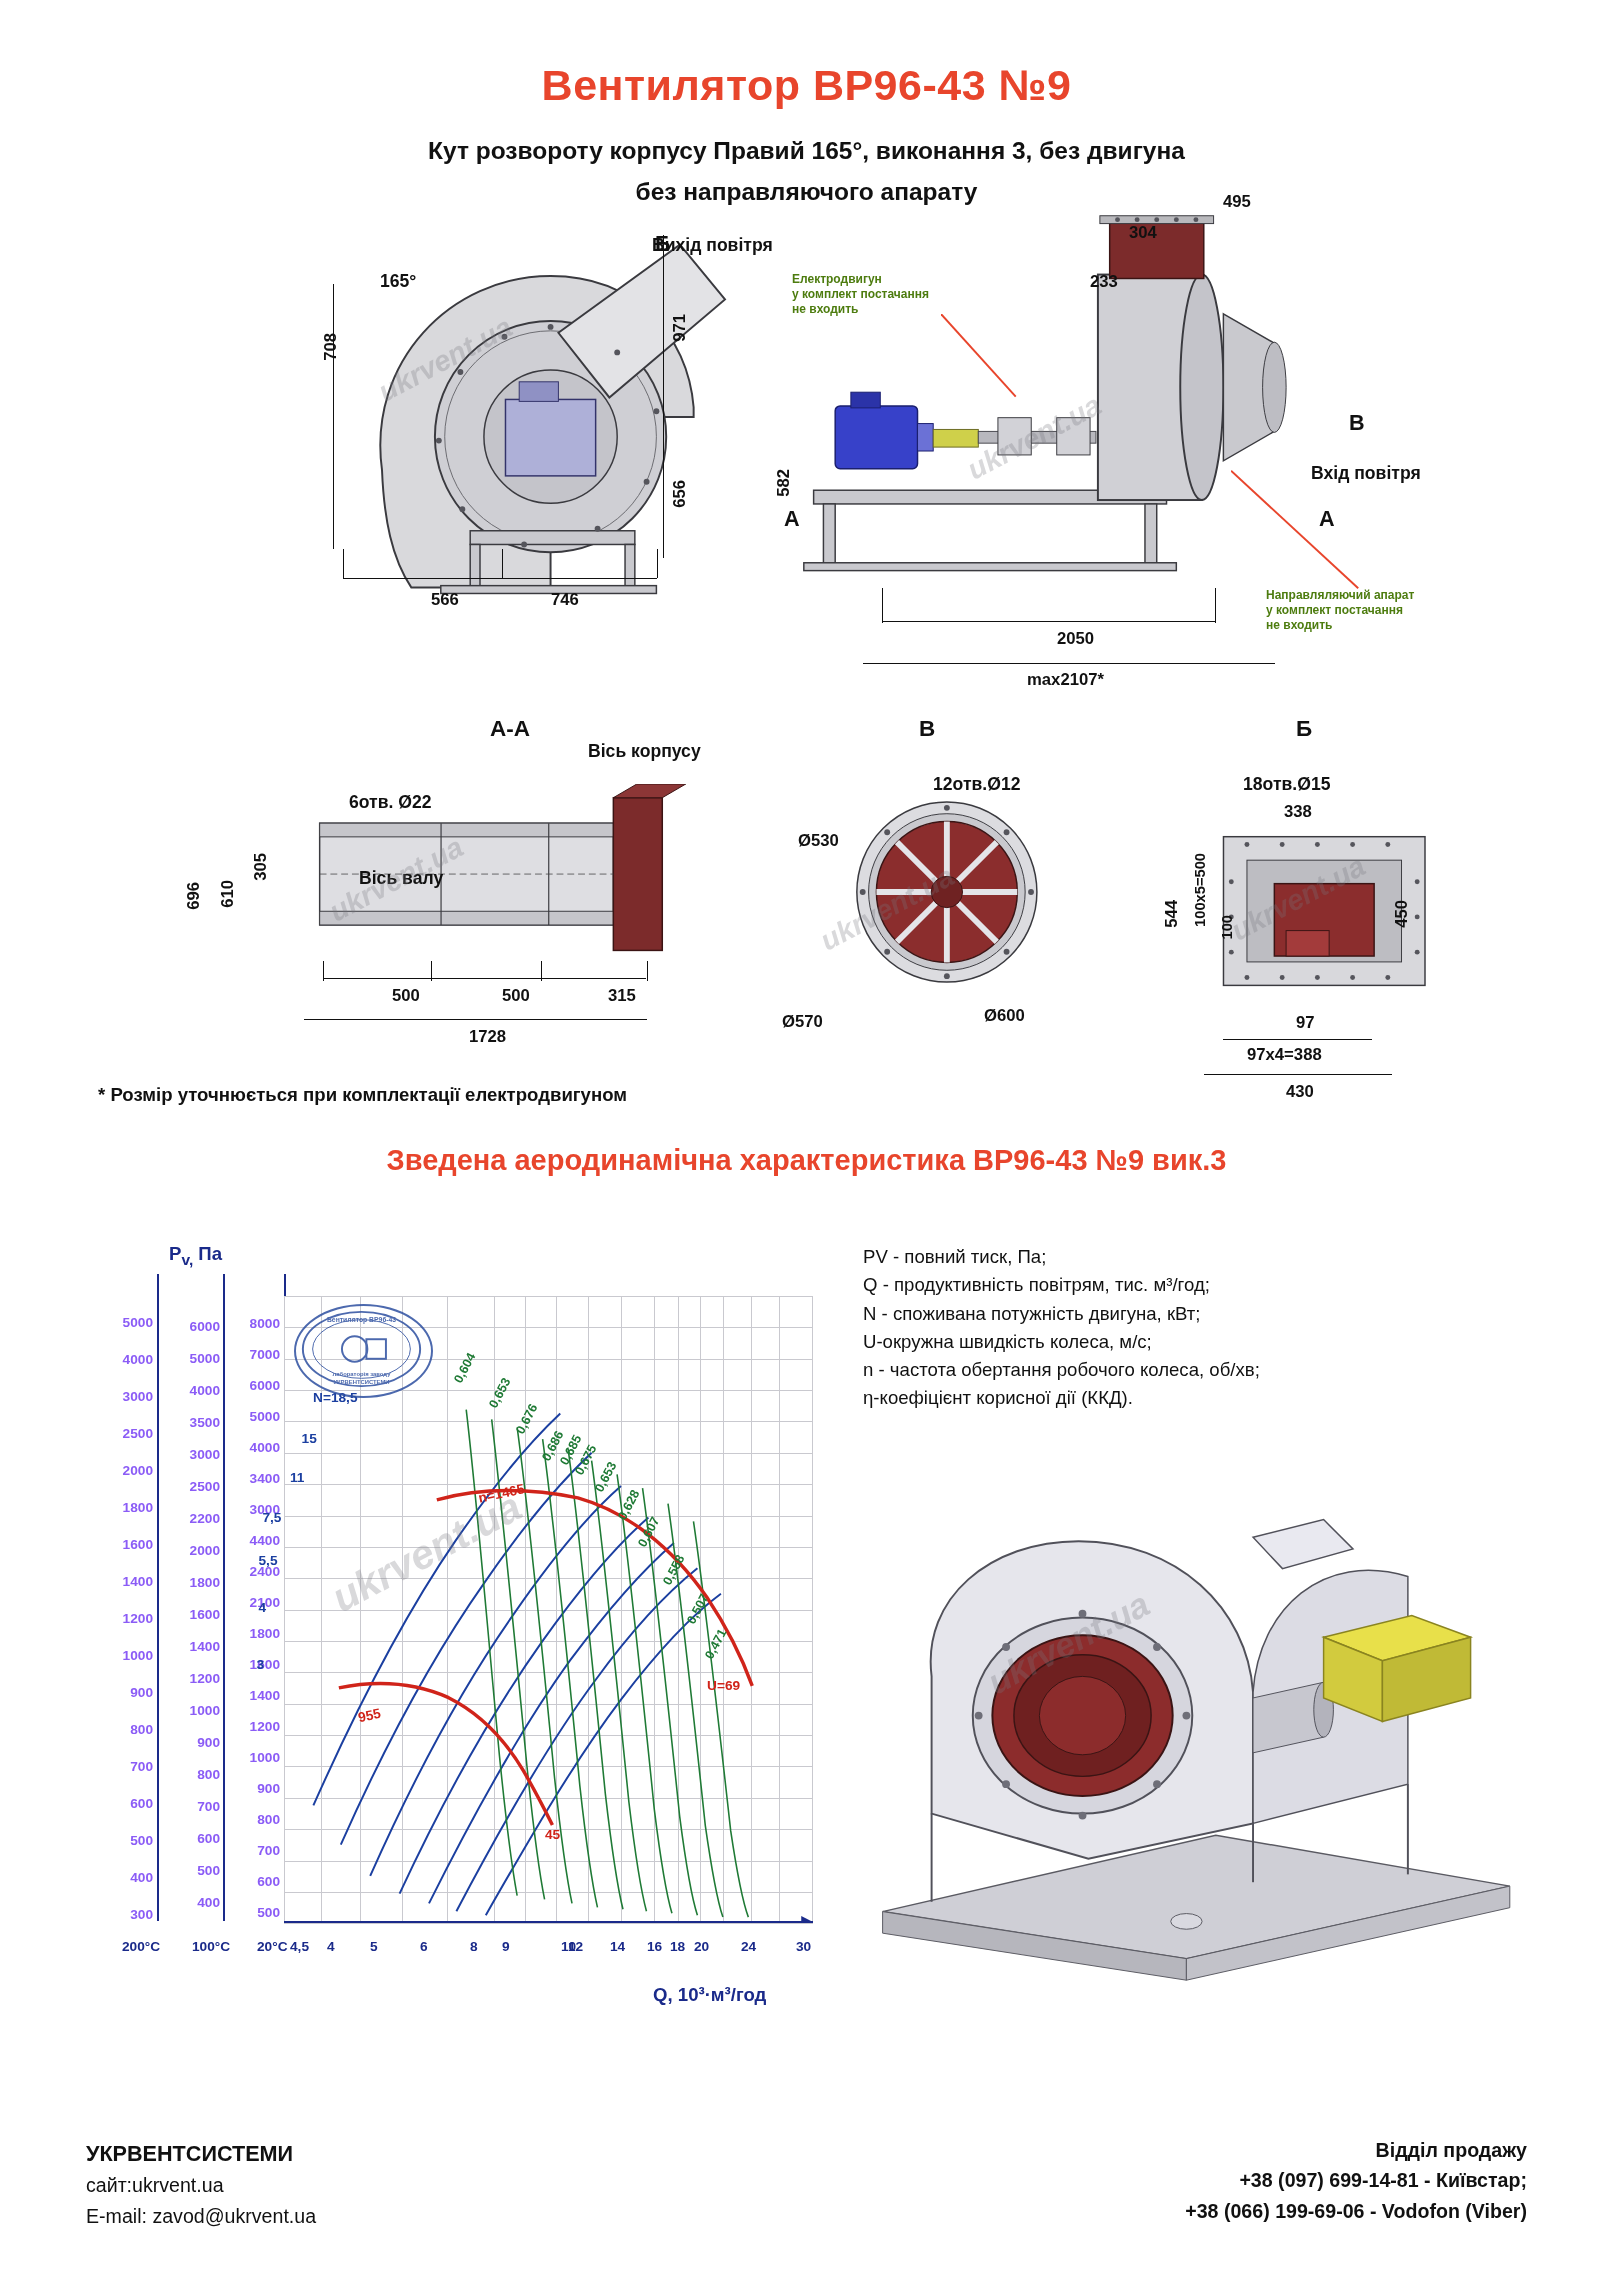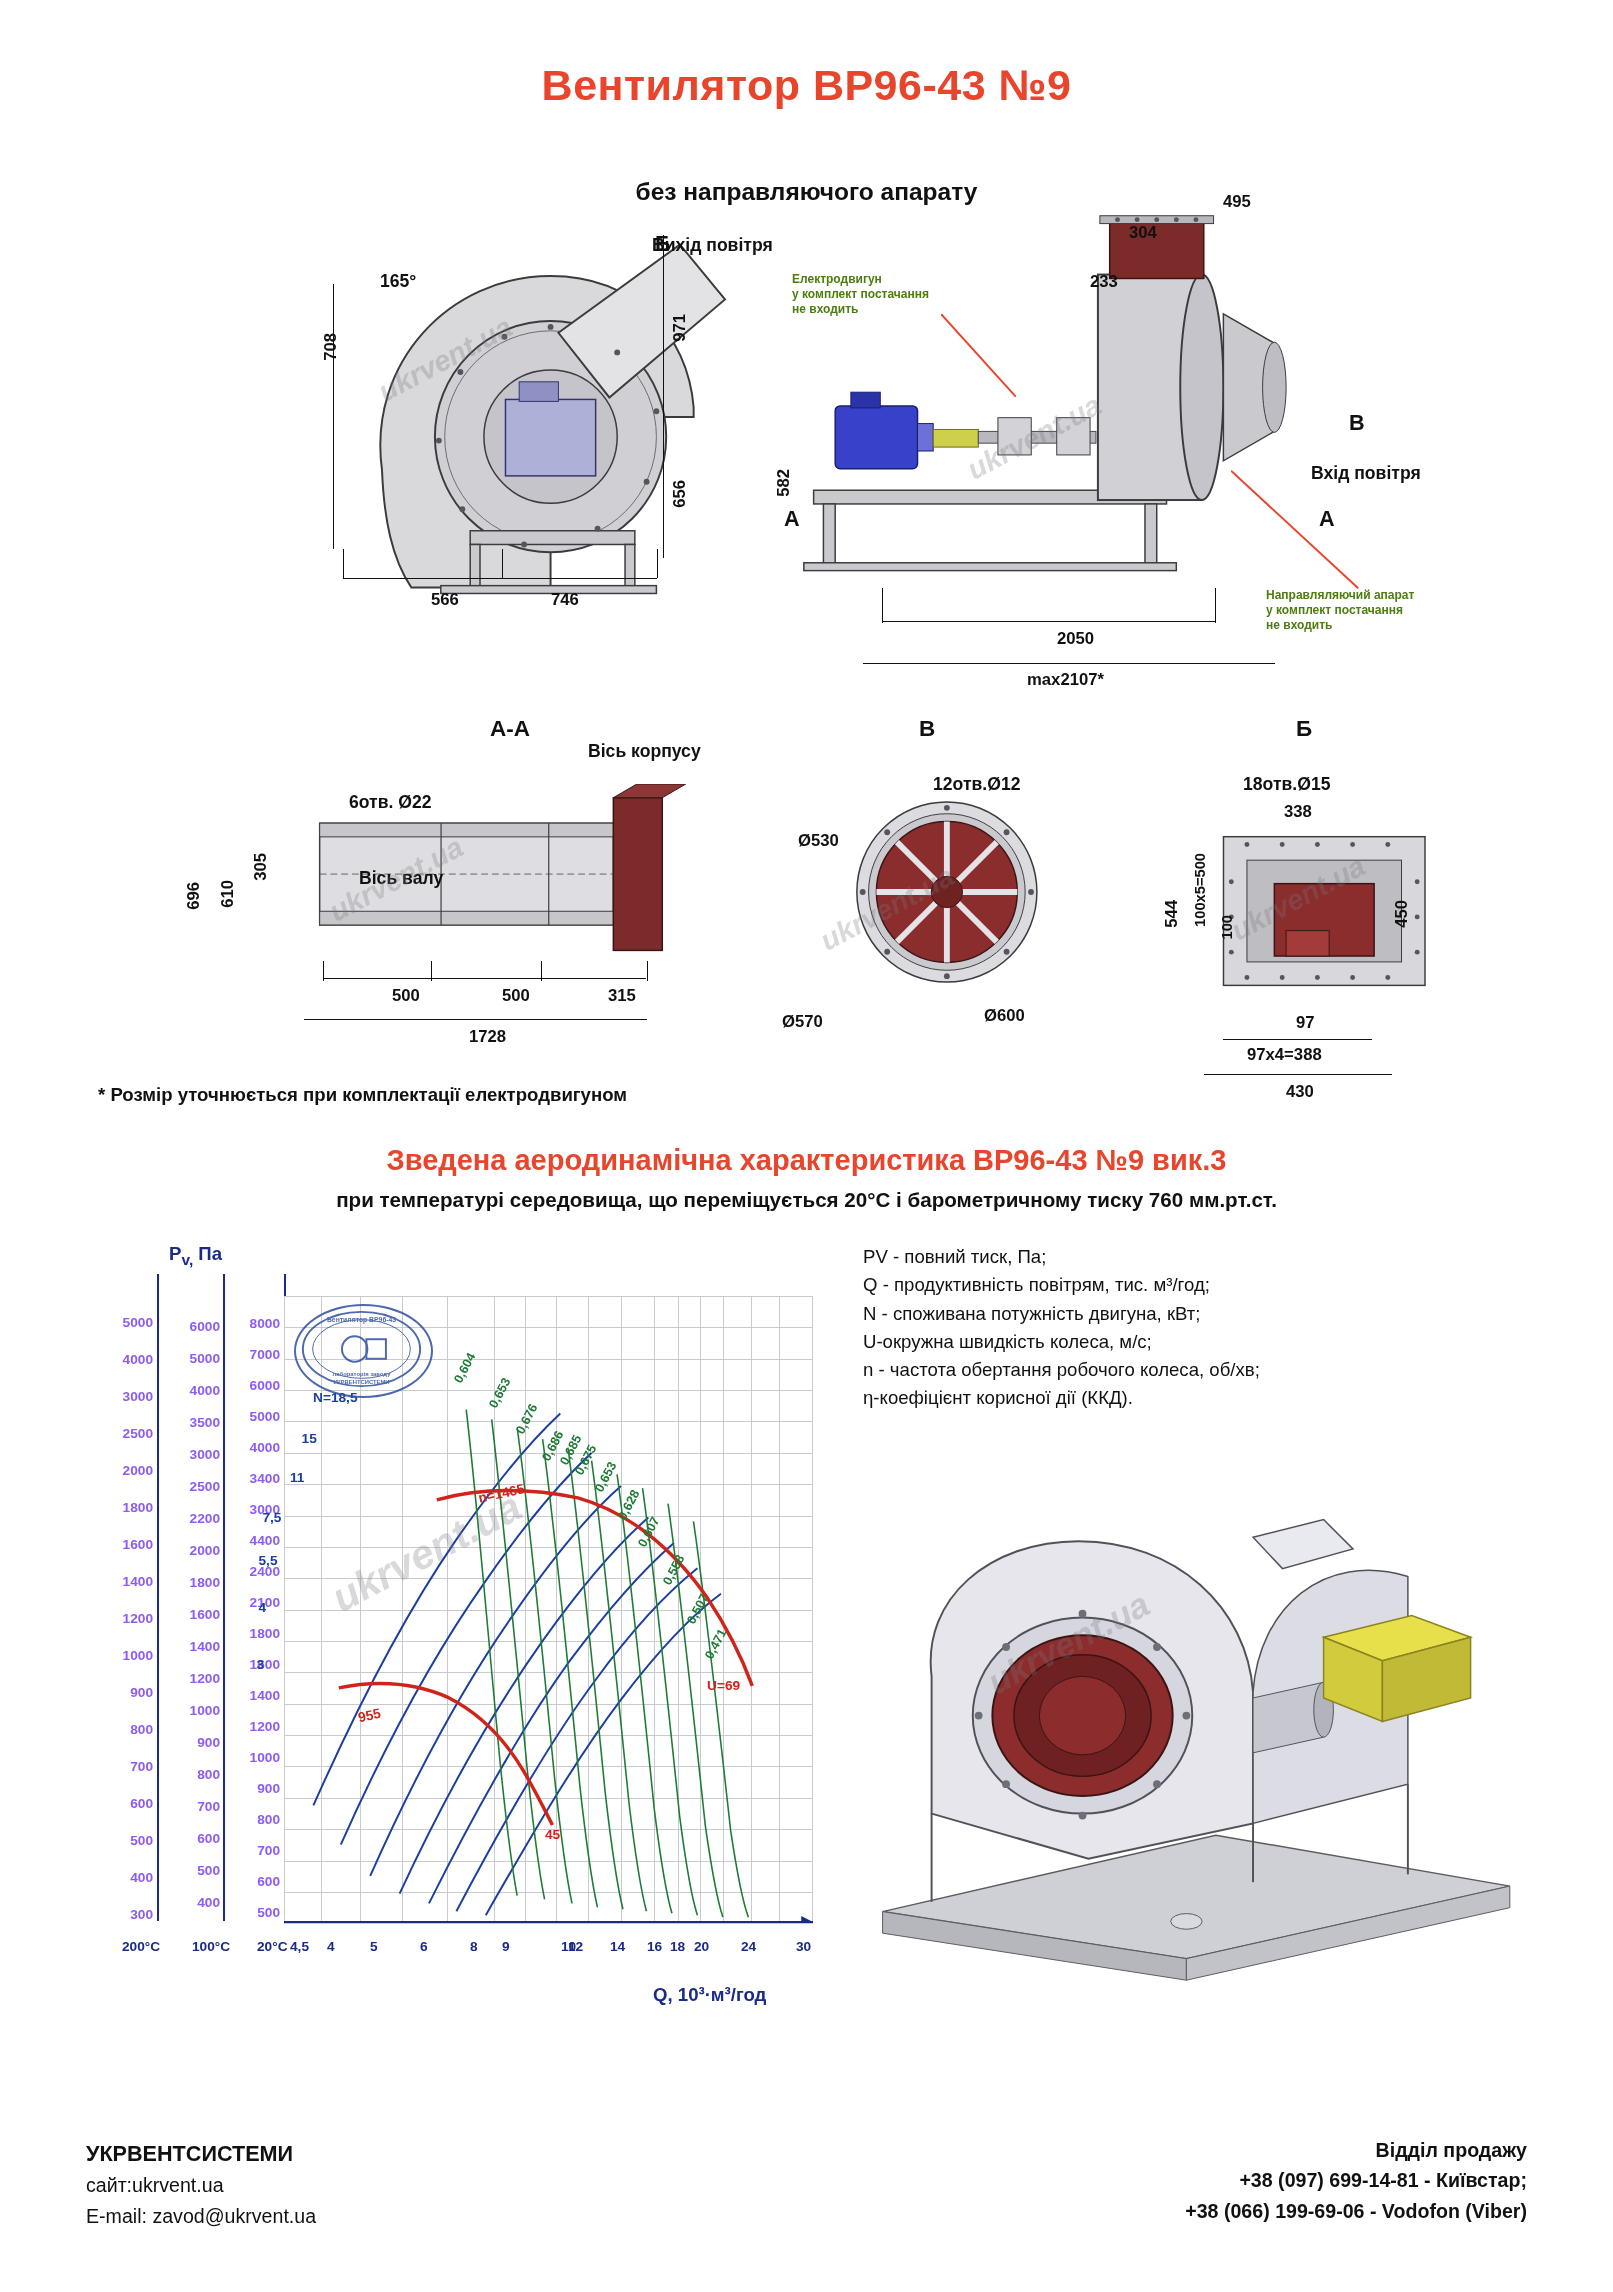--- a/index.html
+++ b/index.html
@@ -93,20 +93,21 @@
   .footer-right .hdr{font-weight:bold;}
 
   .note-star{position:absolute;left:98px;top:1084px;font-size:18.6px;font-weight:bold;color:#111;}
 </style>
 </head>
 <body>
 
 <div class="page">
 
   <div class="title-main">Вентилятор  ВР96-43 №9</div>
+  <div class="title-sub1">Кут розвороту корпусу Правий 165°, виконання 3, без двигуна</div>
   <div class="title-sub2">без направляючого апарату</div>
 
   <div>
 
     <svg class="abs" style="left:323px;top:225px;" width="412" height="392" viewBox="0 0 420 400">
       <path d="M60 250 C45 140 130 52 232 52 C318 52 372 112 378 186 L378 196 L300 196
                C296 150 266 122 224 122 C172 122 134 162 134 216 C134 272 176 312 232 312
                L232 370 L90 370 C70 340 62 300 60 250 Z" fill="#d9d9dc" stroke="#3a3a3f" stroke-width="2"></path>
       <circle cx="232" cy="216" r="118" fill="#cfcfd4" stroke="#3a3a3f" stroke-width="2"></circle>
       <circle cx="232" cy="216" r="108" fill="none" stroke="#6a6a70" stroke-width="1"></circle>
@@ -337,21 +338,20 @@
 
   <div class="note-star">* Розмір уточнюється при комплектації електродвигуном</div>
 
   <div class="wm" style="left:372px;top:343px;">ukrvent.ua</div>
   <div class="wm" style="left:961px;top:421px;">ukrvent.ua</div>
   <div class="wm" style="left:323px;top:863px;">ukrvent.ua</div>
   <div class="wm" style="left:814px;top:892px;">ukrvent.ua</div>
   <div class="wm" style="left:1225px;top:882px;">ukrvent.ua</div>
 
   <div class="chart-title">Зведена аеродинамічна характеристика ВР96-43 №9 вик.3</div>
-  <div class="chart-sub">при температурі середовища, що переміщується 20°С і барометричному тиску 760 мм.рт.ст.</div>
 
   <div class="legend">
     <div>PV - повний тиск, Па;</div>
     <div>Q - продуктивність повітрям, тис. м³/год;</div>
     <div>N - споживана потужність двигуна, кВт;</div>
     <div>U-окружна швидкість колеса, м/с;</div>
     <div>n - частота обертання робочого колеса, об/хв;</div>
     <div>η-коефіцієнт корисної дії (ККД).</div>
   </div>
 

